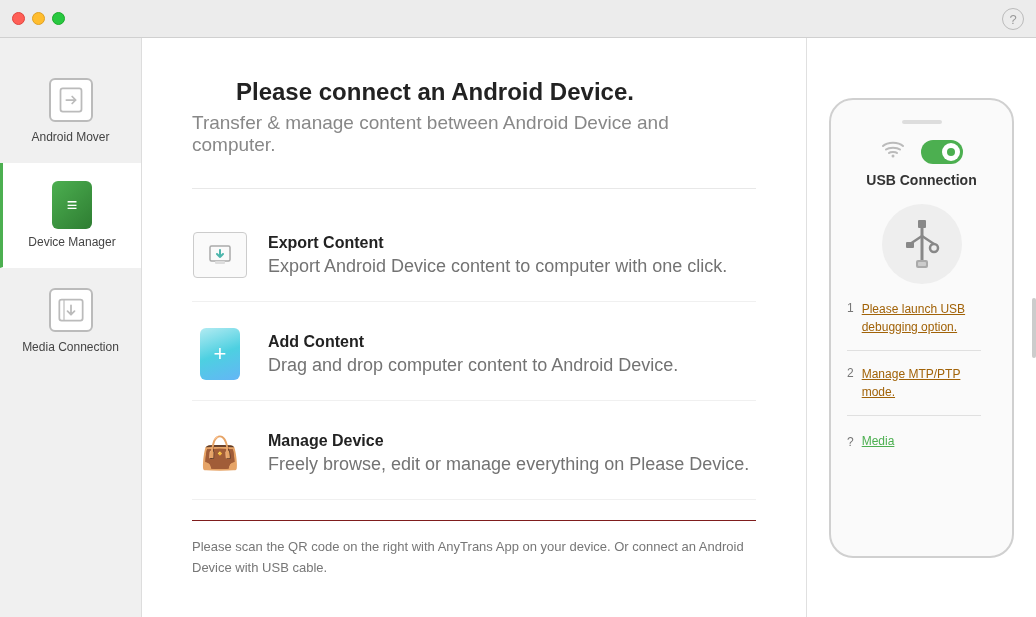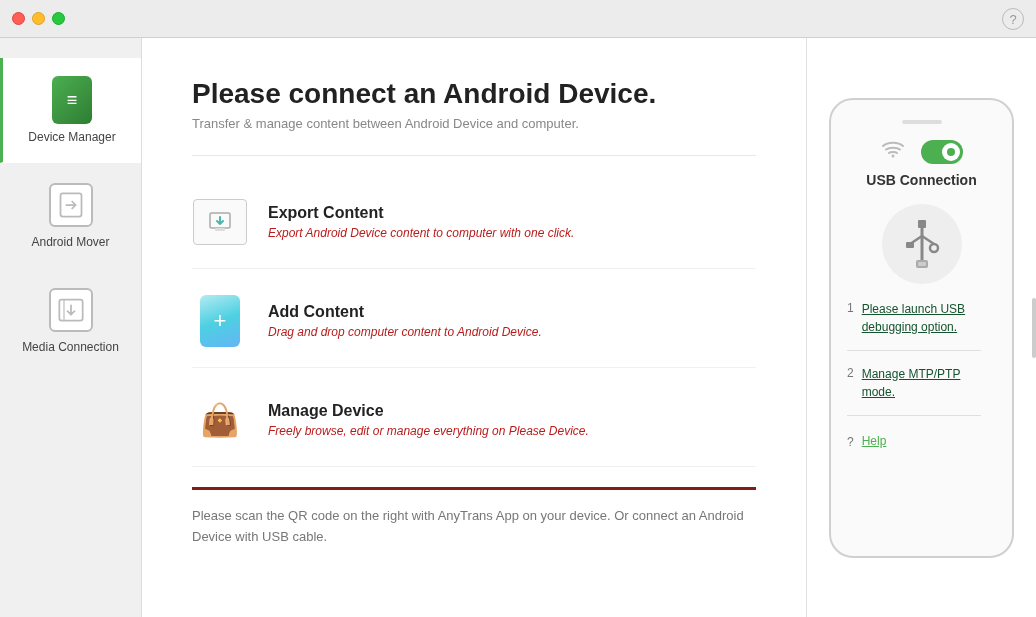--- a/index.html
+++ b/index.html
@@ -149,29 +149,30 @@
     .content {
       flex: 1;
       background: #fff;
       padding: 40px 50px 30px 50px;
       display: flex;
       flex-direction: column;
       overflow-y: auto;
     }
 
     .content-title {
-      font-size: 28px;
+      font-size: 24px;
       font-weight: 700;
       color: #222;
       margin-bottom: 6px;
+      margin-left: 44px;
     }
     .content-subtitle {
-      font-size: 13px;
+      font-size: 19px;
       color: #888;
-      margin-bottom: 24px;
+      margin-bottom: 32px;
     }
 
     .divider {
       height: 1px;
       background: #e8e8e8;
       margin-bottom: 20px;
     }
 
     
     .feature-list {
@@ -199,23 +200,22 @@
       justify-content: center;
     }
     .feature-text { flex: 1; }
     .feature-title {
       font-size: 16px;
       font-weight: 600;
       color: #222;
       margin-bottom: 4px;
     }
     .feature-desc {
-      font-size: 12px;
-      color: #b91c1c;
-      font-style: italic;
+      font-size: 18px;
+      color: #737373;
     }
 
     
     .export-icon-box {
       width: 54px;
       height: 46px;
       border: 1.5px solid #ccc;
       border-radius: 4px;
       display: flex;
       align-items: center;
@@ -239,21 +239,21 @@
     .add-icon-phone::after {
       content: '+';
       color: white;
       font-size: 22px;
       font-weight: 300;
     }
 
     .qr-section {
       margin-top: 20px;
       padding-top: 16px;
-      border-top: 3px solid #7f1d1d;
+      border-top: 1px solid #7f1d1d;
     }
     .qr-text {
       font-size: 13px;
       color: #777;
       line-height: 1.6;
     }
 
     
     .right-panel {
       width: 230px;
@@ -342,21 +342,21 @@
       gap: 8px;
       font-size: 12px;
     }
     .step-num {
       color: #777;
       font-size: 12px;
       flex-shrink: 0;
       margin-top: 1px;
     }
     .step-link {
-      color: #14532d;
+      color: #a16207;
       text-decoration: underline;
       cursor: pointer;
       line-height: 1.5;
     }
     .step-sep {
       width: 90%;
       height: 1px;
       background: #e0e0e0;
       margin: 4px 0;
     }
@@ -393,37 +393,37 @@
     <div class="traffic-light minimize"></div>
     <div class="traffic-light maximize"></div>
   </div>
   <div class="help-circle">?</div>
 </div>
 
 <div class="app-body">
 
   <div class="sidebar">
 
-    <div class="sidebar-item active">
-      <div class="sidebar-icon">
-        <div class="icon-device-manager"></div>
-      </div>
-      <span class="sidebar-label">Device Manager</span>
-    </div>
-
     <div class="sidebar-item">
       <div class="sidebar-icon">
         <div class="icon-android-mover">
           <svg viewBox="0 0 24 24" fill="none">
             <rect x="3" y="2" width="18" height="20" rx="2" stroke="#bbb" stroke-width="1.5" fill="none"></rect>
             <path d="M8 12h8M13 9l3 3-3 3" stroke="#bbb" stroke-width="1.5" stroke-linecap="round" stroke-linejoin="round"></path>
           </svg>
         </div>
       </div>
       <span class="sidebar-label">Android Mover</span>
+    </div>
+
+    <div class="sidebar-item active">
+      <div class="sidebar-icon">
+        <div class="icon-device-manager"></div>
+      </div>
+      <span class="sidebar-label">Device Manager</span>
     </div>
 
     <div class="sidebar-item">
       <div class="sidebar-icon">
         <div class="icon-media-downloader">
           <svg viewBox="0 0 24 24" fill="none" width="28" height="28">
             <rect x="2" y="3" width="20" height="18" rx="2" stroke="#bbb" stroke-width="1.5" fill="none"></rect>
             <path d="M12 8v8M9 13l3 3 3-3" stroke="#bbb" stroke-width="1.5" stroke-linecap="round" stroke-linejoin="round"></path>
             <line x1="6" y1="3" x2="6" y2="21" stroke="#bbb" stroke-width="1"></line>
           </svg>
@@ -542,21 +542,21 @@
 
         <div class="step-item">
           <span class="step-num">2</span>
           <span class="step-link">Manage MTP/PTP mode.</span>
         </div>
 
         <div class="step-sep"></div>
 
         <div class="step-item" style="margin-top:4px;">
           <span class="step-num">?</span>
-          <span class="help-link">Help</span>
+          <span class="help-link">Media</span>
         </div>
 
       </div>
 
     </div>
   </div>
 
 </div>
 
 </body></html>

